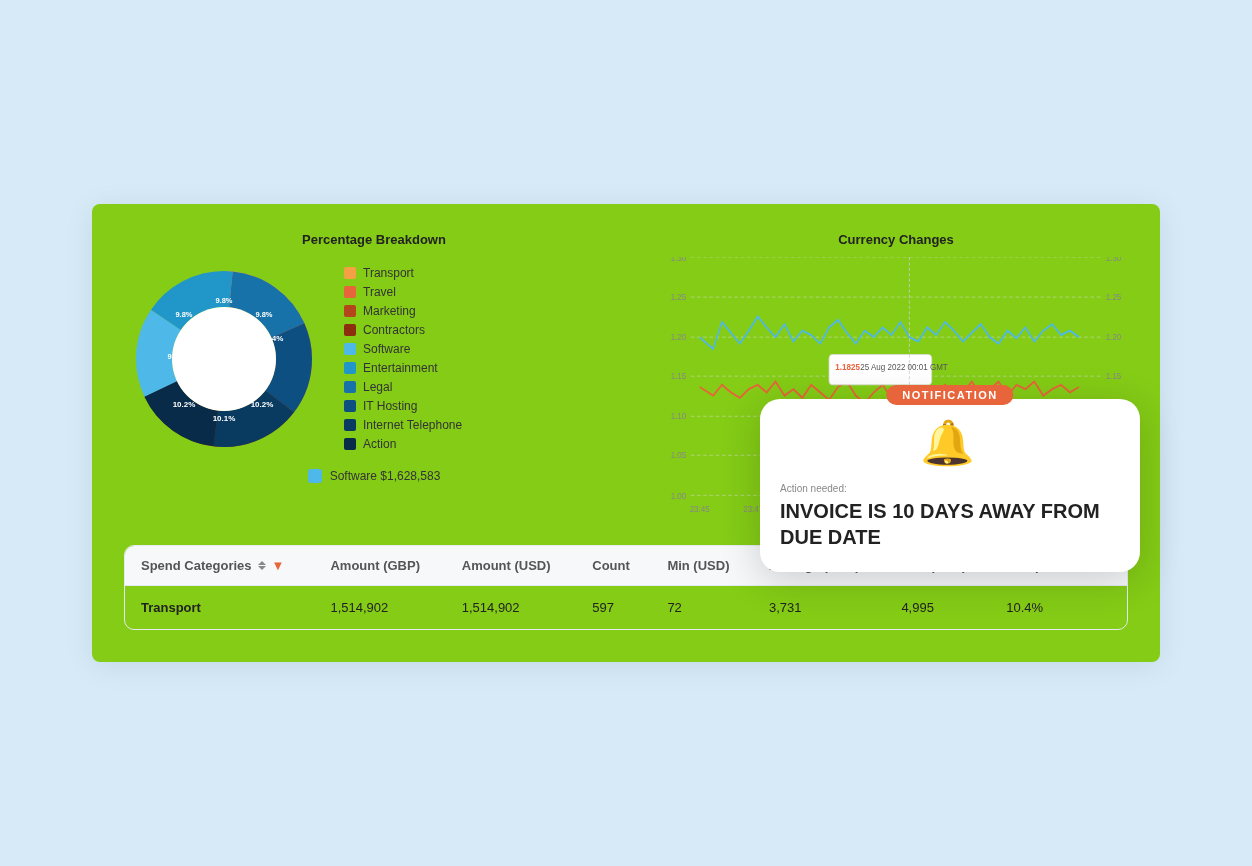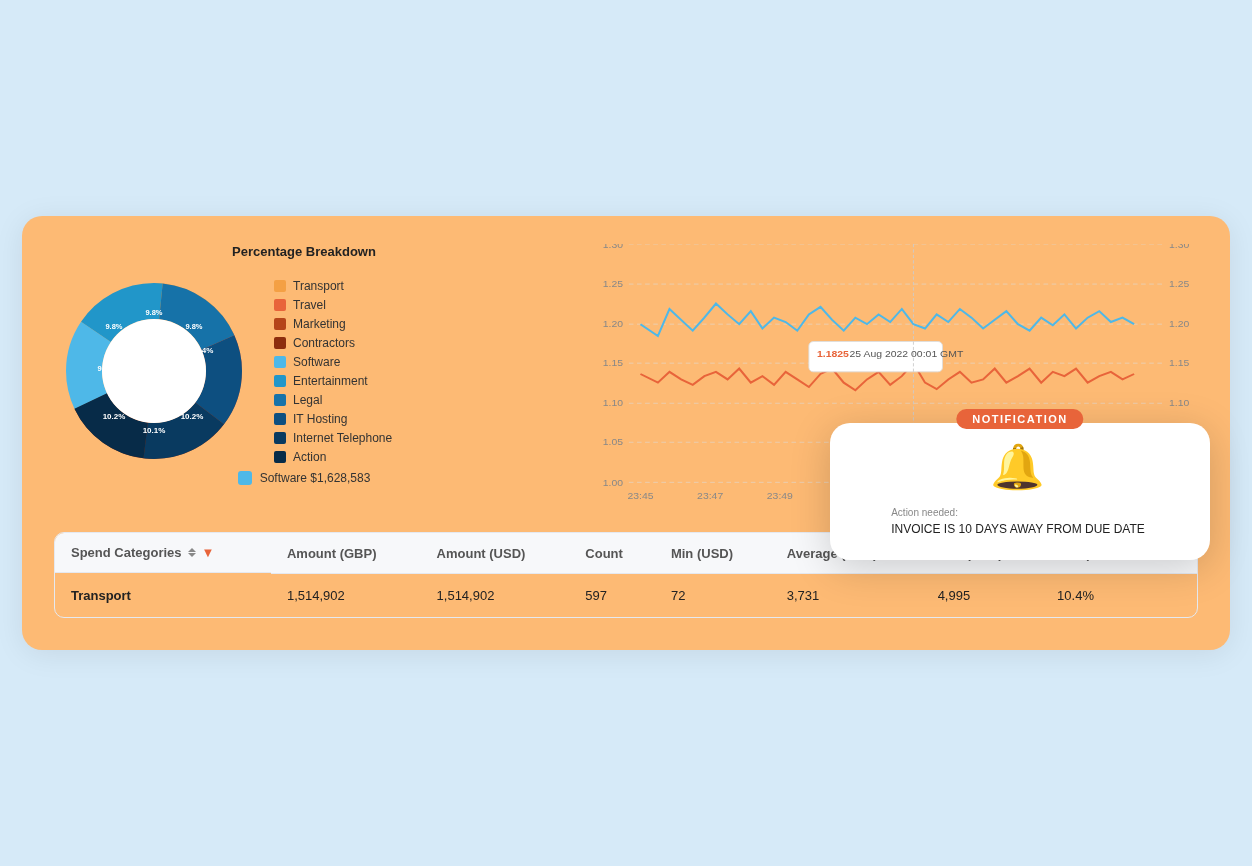--- a/index.html
+++ b/index.html
@@ -6,23 +6,23 @@
     body {
       background: #d6eaf8;
       font-family: -apple-system, BlinkMacSystemFont, 'Segoe UI', sans-serif;
       display: flex;
       justify-content: center;
       align-items: center;
       min-height: 100vh;
       padding: 20px;
     }
     .card {
-      background: #fdba74;
-      border-radius: 20px;
-      width: 1208px;
+      background: #84cc16;
+      border-radius: 8px;
+      width: 1068px;
       padding: 28px 32px 32px;
       box-shadow: 0 4px 30px rgba(0,0,0,0.08);
       position: relative;
     }
     .top-section {
       display: flex;
       gap: 40px;
       margin-bottom: 28px;
     }
     
@@ -64,20 +64,21 @@
       font-size: 12px;
       color: #333;
     }
     .legend-dot {
       width: 12px;
       height: 12px;
       border-radius: 2px;
       flex-shrink: 0;
     }
     .pie-label {
+      margin-top: 10px;
       display: flex;
       align-items: center;
       gap: 8px;
       font-size: 12px;
       color: #333;
       justify-content: center;
     }
     .pie-label-dot {
       width: 14px;
       height: 14px;
@@ -201,22 +202,22 @@
     }
     .notif-text {
       flex: 1;
     }
     .notif-action {
       font-size: 10px;
       color: #888;
       margin-bottom: 4px;
     }
     .notif-headline {
-      font-size: 12px;
-      font-weight: 400;
+      font-size: 20px;
+      font-weight: 700;
       color: #222;
       line-height: 1.3;
       text-transform: uppercase;
     }
     .chart-legend {
       display: flex;
       justify-content: flex-end;
       margin-top: 6px;
       gap: 16px;
       font-size: 11px;
@@ -320,20 +321,21 @@
           </div>
         </div>
       </div>
       <div class="pie-label">
         <div class="pie-label-dot" style="background:#4eb8e8;"></div>
         <span>Software $1,628,583</span>
       </div>
     </div>
 
     <div class="chart-section">
+      <div class="chart-title">Currency Changes</div>
       <div class="currency-chart">
         <svg viewBox="0 0 520 240" preserveAspectRatio="none">
 
           <defs>
             <style>
               .grid-line { stroke: #ddd; stroke-width: 0.5; stroke-dasharray: 4 3; }
               .axis-label { font-size: 9px; fill: #888; }
             </style>
           </defs>
 

